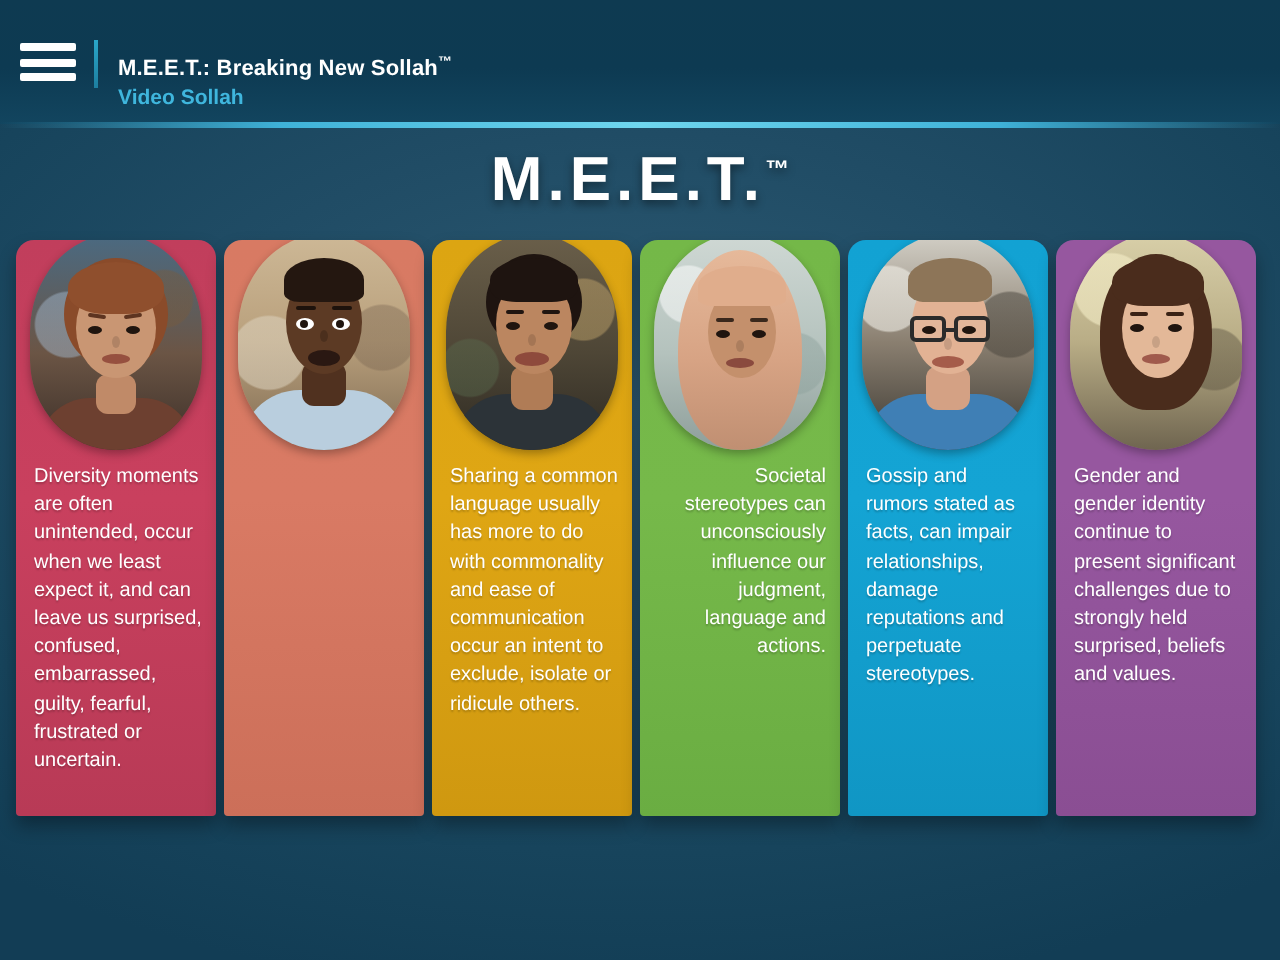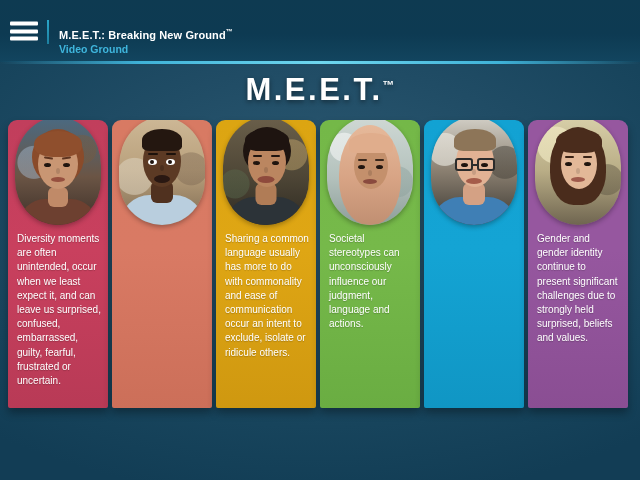--- a/index.html
+++ b/index.html
@@ -123,22 +123,22 @@
 
   <div id="header">
     <div class="inner">
       <div id="hamburger">
         <span></span>
         <span></span>
         <span></span>
       </div>
       <div id="hdivider"></div>
       <div id="titleblock">
-        <div id="course-title"><span>M.E.E.T.: Breaking New Ground</span><span class="tm">™</span></div>
-        <div id="course-sub">Video Ground</div>
+        <div id="course-title"><span>M.E.E.T.: Breaking New Sollah</span><span class="tm">™</span></div>
+        <div id="course-sub">Video Sollah</div>
       </div>
     </div>
   </div>
   <div id="headerglow"></div>
 
   <div id="meet-title"><span>M.E.E.T.</span><span class="tm">™</span></div>
 
   <div id="cards">
 
     <div class="card">
@@ -198,21 +198,21 @@
           <div class="eye" style="left:30px; top:44px;"></div>
           <div class="eye" style="left:49px; top:44px;"></div>
           <div class="nose" style="top:50px;"></div>
           <div class="mouth" style="top:59px; width:17px; height:7px; background:#8e4a3c;"></div>
         </div>
         <div class="card-text">Sharing a common language usually has more to do with commonality and ease of communication occur an intent to exclude, isolate or ridicule others.</div>
       </div>
     </div>
 
     <div class="card">
-      <div class="card-body" style="background:linear-gradient(180deg,#74b848 0%,#76b94a 45%,#6aad42 100%);">
+      <div class="card-body" style="background:linear-gradient(180deg,#74b848 0%,#76b94a 45%,#6aad42 100%);text-align:right;">
         <div class="portrait">
           <div class="bg" style="background:linear-gradient(180deg,#cfd8d4 0%,#b4c2bd 55%,#8e9e9a 100%);"></div>
           <div class="bg" style="background:radial-gradient(circle at 20% 28%, rgba(255,255,255,.5) 0 14px, transparent 15px), radial-gradient(circle at 82% 60%, rgba(140,160,155,.45) 0 15px, transparent 16px);"></div>
           <div class="hijab" style="left:12px; top:8px; width:62px; height:100px; background:linear-gradient(180deg,#e6b99a 0%,#d7a384 55%,#c08f72 100%);"></div>
           <div class="skin" style="left:27px; top:26px; width:34px; height:46px; background:#c4906c;"></div>
           <div class="hijab" style="left:22px; top:16px; width:44px; height:20px; background:#e0ad8c; border-radius:50% 50% 18% 18%;"></div>
           <div class="brow" style="left:31px; top:42px; background:#3a281c;"></div>
           <div class="brow" style="left:48px; top:42px; background:#3a281c;"></div>
           <div class="eye" style="left:31px; top:48px;"></div>
           <div class="eye" style="left:49px; top:48px;"></div>
@@ -235,20 +235,21 @@
           <div class="glasses" style="left:24px; top:41px; width:42px; height:15px;">
             <div class="lens" style="left:0; top:0;"></div>
             <div class="lens" style="left:22px; top:0;"></div>
             <div class="bridge"></div>
           </div>
           <div class="eye" style="left:30px; top:46px;"></div>
           <div class="eye" style="left:50px; top:46px;"></div>
           <div class="nose" style="top:52px;"></div>
           <div class="mouth" style="top:61px; width:16px; height:6px; background:#a55c4a;"></div>
         </div>
+        <div class="card-text">Gossip and rumors stated as facts, can impair relationships, damage reputations and perpetuate stereotypes.</div>
       </div>
     </div>
 
     <div class="card">
       <div class="card-body" style="background:linear-gradient(180deg,#96579f 0%,#96579f 45%,#8a4e93 100%);">
         <div class="portrait">
           <div class="bg" style="background:linear-gradient(180deg,#d8cfa8 0%,#b9ad86 50%,#6f6550 100%);"></div>
           <div class="bg" style="background:radial-gradient(circle at 24% 26%, rgba(245,238,200,.6) 0 18px, transparent 19px), radial-gradient(circle at 84% 58%, rgba(90,82,64,.45) 0 15px, transparent 16px);"></div>
           <div class="hair" style="left:15px; top:10px; width:56px; height:78px; background:#4a2c1c; border-radius:50% 50% 42% 42%;"></div>
           <div class="skin" style="left:26px; top:22px; width:36px; height:50px; background:#e3b898;"></div>

